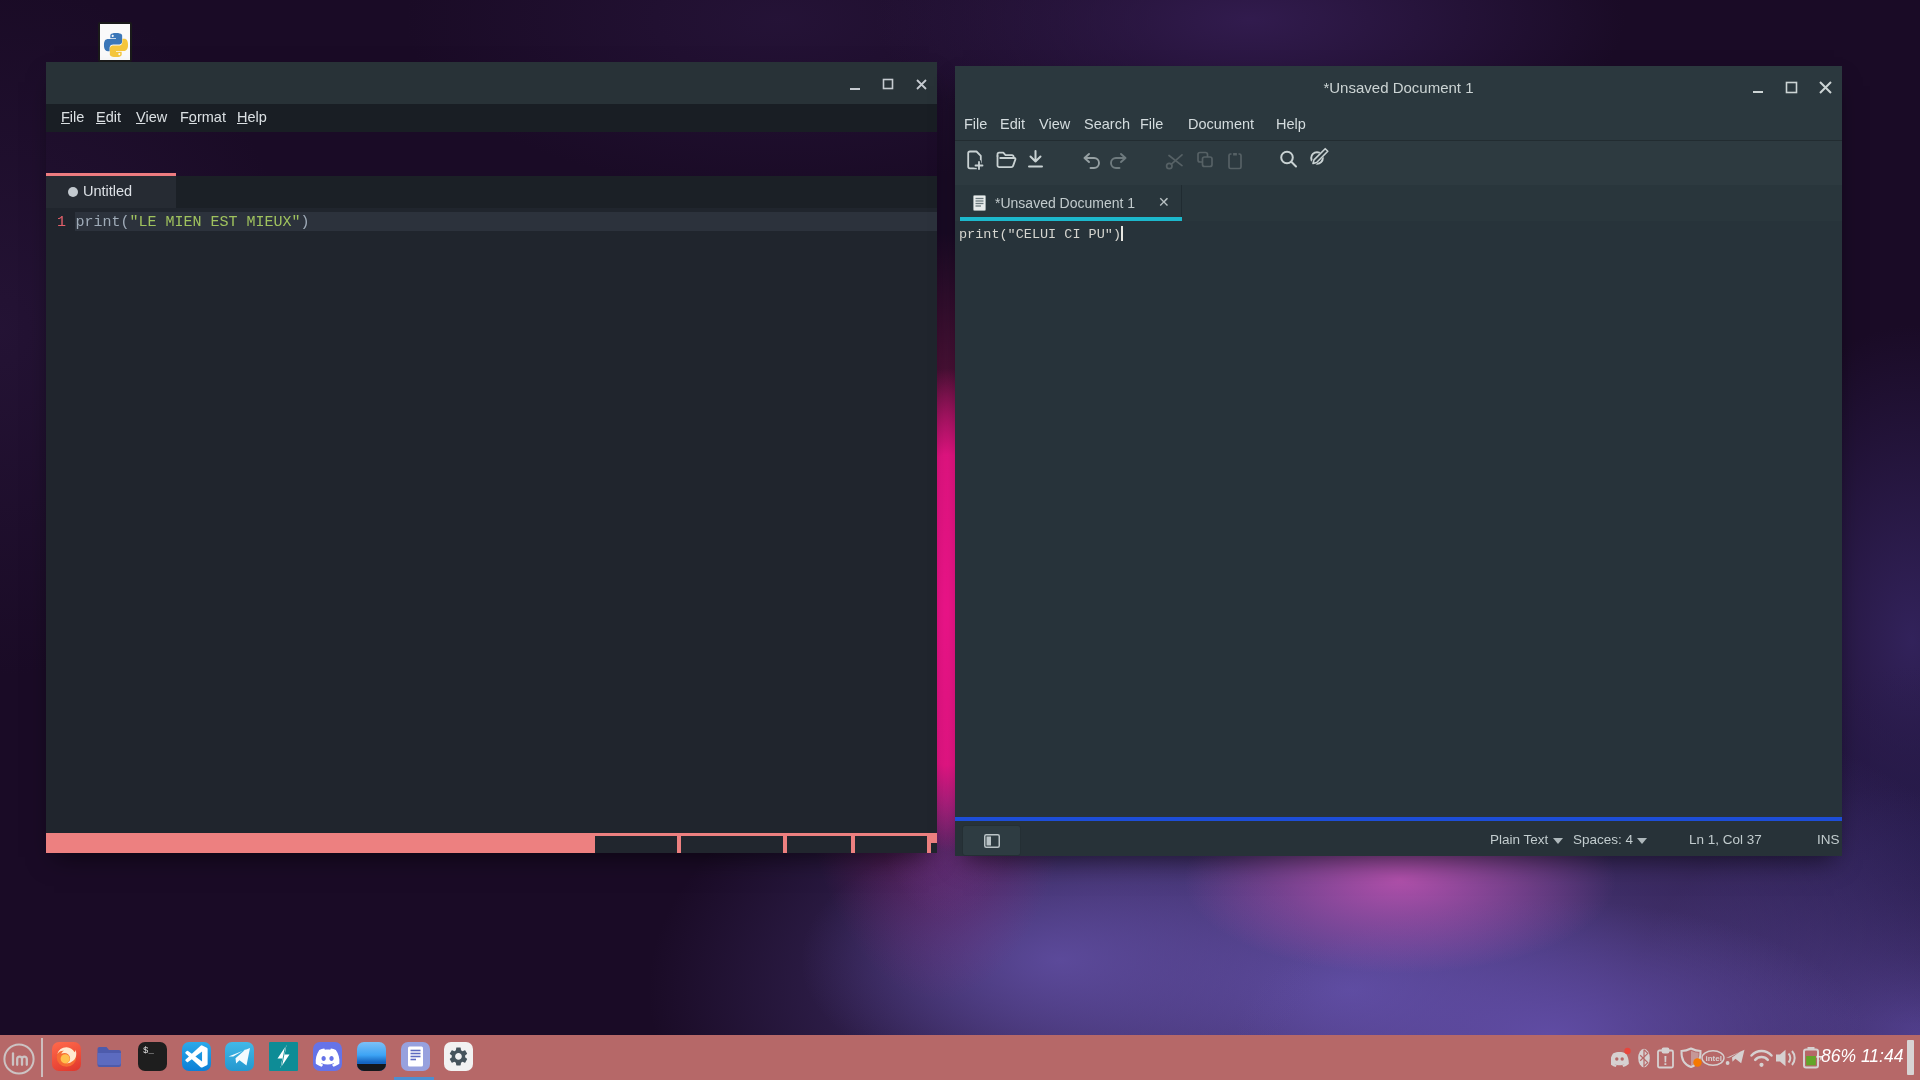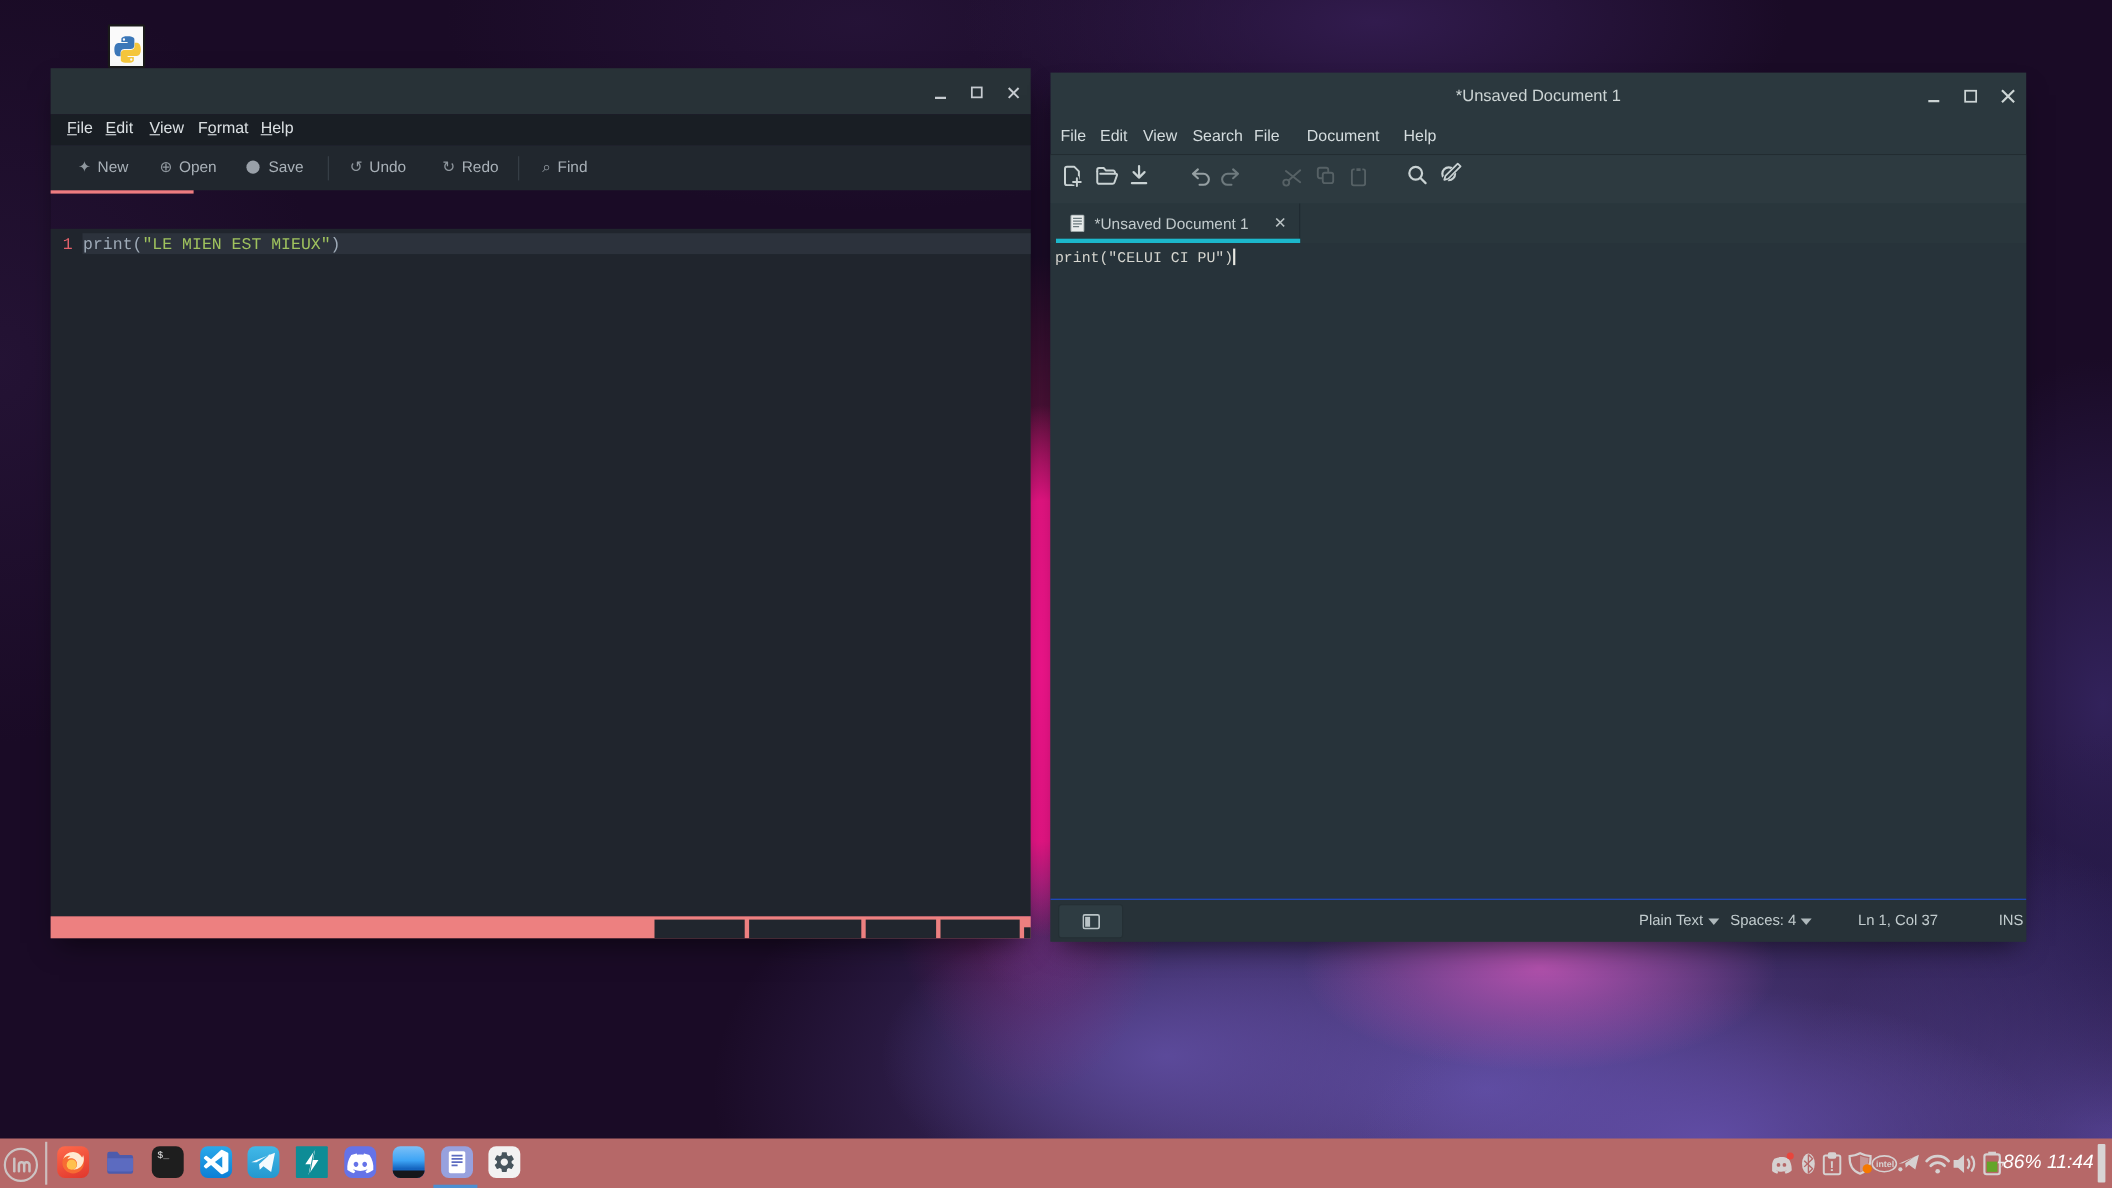--- a/index.html
+++ b/index.html
@@ -57,21 +57,21 @@
 #w2menu { position:absolute; left:0; top:42px; width:100%; height:33px; color:#d4dcde; font-size:14.5px; border-bottom:1px solid #222c31; }
 #w2menu span { position:absolute; top:8px; }
 #w2tool { position:absolute; left:0; top:75px; width:100%; height:44px; background:#2d3a40; }
 #w2tabs { position:absolute; left:0; top:119px; width:100%; height:36px; background:#29363c; }
 #w2tab { position:absolute; left:5px; top:0; width:222px; height:36px; color:#c2cbcd; font-size:14.5px; border-right:1px solid #202b31; }
 #w2tab .lbl { position:absolute; left:35px; top:10px; font-size:14px; }
 #w2tab .cl { position:absolute; left:198px; top:9px; color:#b9c2c4; font-size:14px; }
 #w2tabline { position:absolute; left:5px; top:151px; width:222px; height:4px; background:#1cb8cc; }
 #w2text { position:absolute; left:0; top:155px; width:100%; height:596px; background:#27333a; font-family:"Liberation Mono", monospace; font-size:13.5px; color:#d6d6d0; }
 #w2text .code { position:absolute; left:4px; top:5px; white-space:pre; }
-#w2status { position:absolute; left:0; top:751px; width:100%; height:39px; background:#273238; border-top:1px solid #1d4ed8; color:#c2ccce; font-size:13.5px; }
+#w2status { position:absolute; left:0; top:751px; width:100%; height:39px; background:#273238; border-top:4px solid #1d4ed8; color:#c2ccce; font-size:13.5px; }
 #w2sbtn { position:absolute; left:7px; top:4px; width:59px; height:31px; background:#2e3c42; border:1px solid #242f34; border-radius:3px; }
 #w2status span { position:absolute; top:11px; }
 #w2status .tri { top:17px; width:0; height:0; border-left:5px solid transparent; border-right:5px solid transparent; border-top:6px solid #aeb8bb; }
 
 
 #taskbar { position:absolute; left:0; top:1035px; width:1920px; height:45px; background:#b66868; }
 .tbicon { position:absolute; top:7px; width:29px; height:29px; border-radius:7px; }
 #tsep { position:absolute; left:41px; top:3px; width:2px; height:39px; background:#cdbdbd; }
 #tindic { position:absolute; left:394px; top:42px; width:40px; height:3px; background:#4d8fd1; }
 .tray { position:absolute; top:13px; }
@@ -96,31 +96,27 @@
       <path d="M82 18 L91 27 M91 18 L82 27" stroke="#c6cbd0" stroke-width="1.8"></path>
     </svg>
   </div>
   <div id="w1menu">
     <span style="left:15px"><u>F</u>ile</span>
     <span style="left:50px"><u>E</u>dit</span>
     <span style="left:90px"><u>V</u>iew</span>
     <span style="left:134px">F<u>o</u>rmat</span>
     <span style="left:191px"><u>H</u>elp</span>
   </div>
-  <div id="w1tool">
-    <span class="tb" style="left:25px"><span class="ic">✦</span>New</span>
-    <span class="tb" style="left:99px"><span class="ic">⊕</span>Open</span>
-    <span class="tb" style="left:178px"><span style="display:inline-block;width:12px;height:12px;border-radius:50%;background:#99a0a8;margin-right:8px;vertical-align:-1.5px"></span>Save</span>
-    <span class="sep" style="left:252px"></span>
-    <span class="tb" style="left:272px"><span class="ic">↺</span>Undo</span>
-    <span class="tb" style="left:356px"><span class="ic">↻</span>Redo</span>
-    <span class="sep" style="left:425px"></span>
-    <span class="tb" style="left:447px"><span class="ic">⌕</span>Find</span>
-  </div>
   <div id="w1line"></div>
+  <div id="w1tabs">
+      <div id="w1tab">
+        <span class="dot"></span>
+        <span class="lbl">Untitled</span>
+      </div>
+    </div>
   <div id="w1edit">
     <div id="w1hl"></div>
     <span class="ln">1</span>
     <span class="code">print(<span class="str">"LE MIEN EST MIEUX"</span>)</span>
   </div>
   <div id="w1status">
     <span class="seg" style="left:549px;width:82px"></span>
     <span class="seg" style="left:635px;width:102px"></span>
     <span class="seg" style="left:741px;width:64px"></span>
     <span class="seg" style="left:809px;width:72px"></span>

